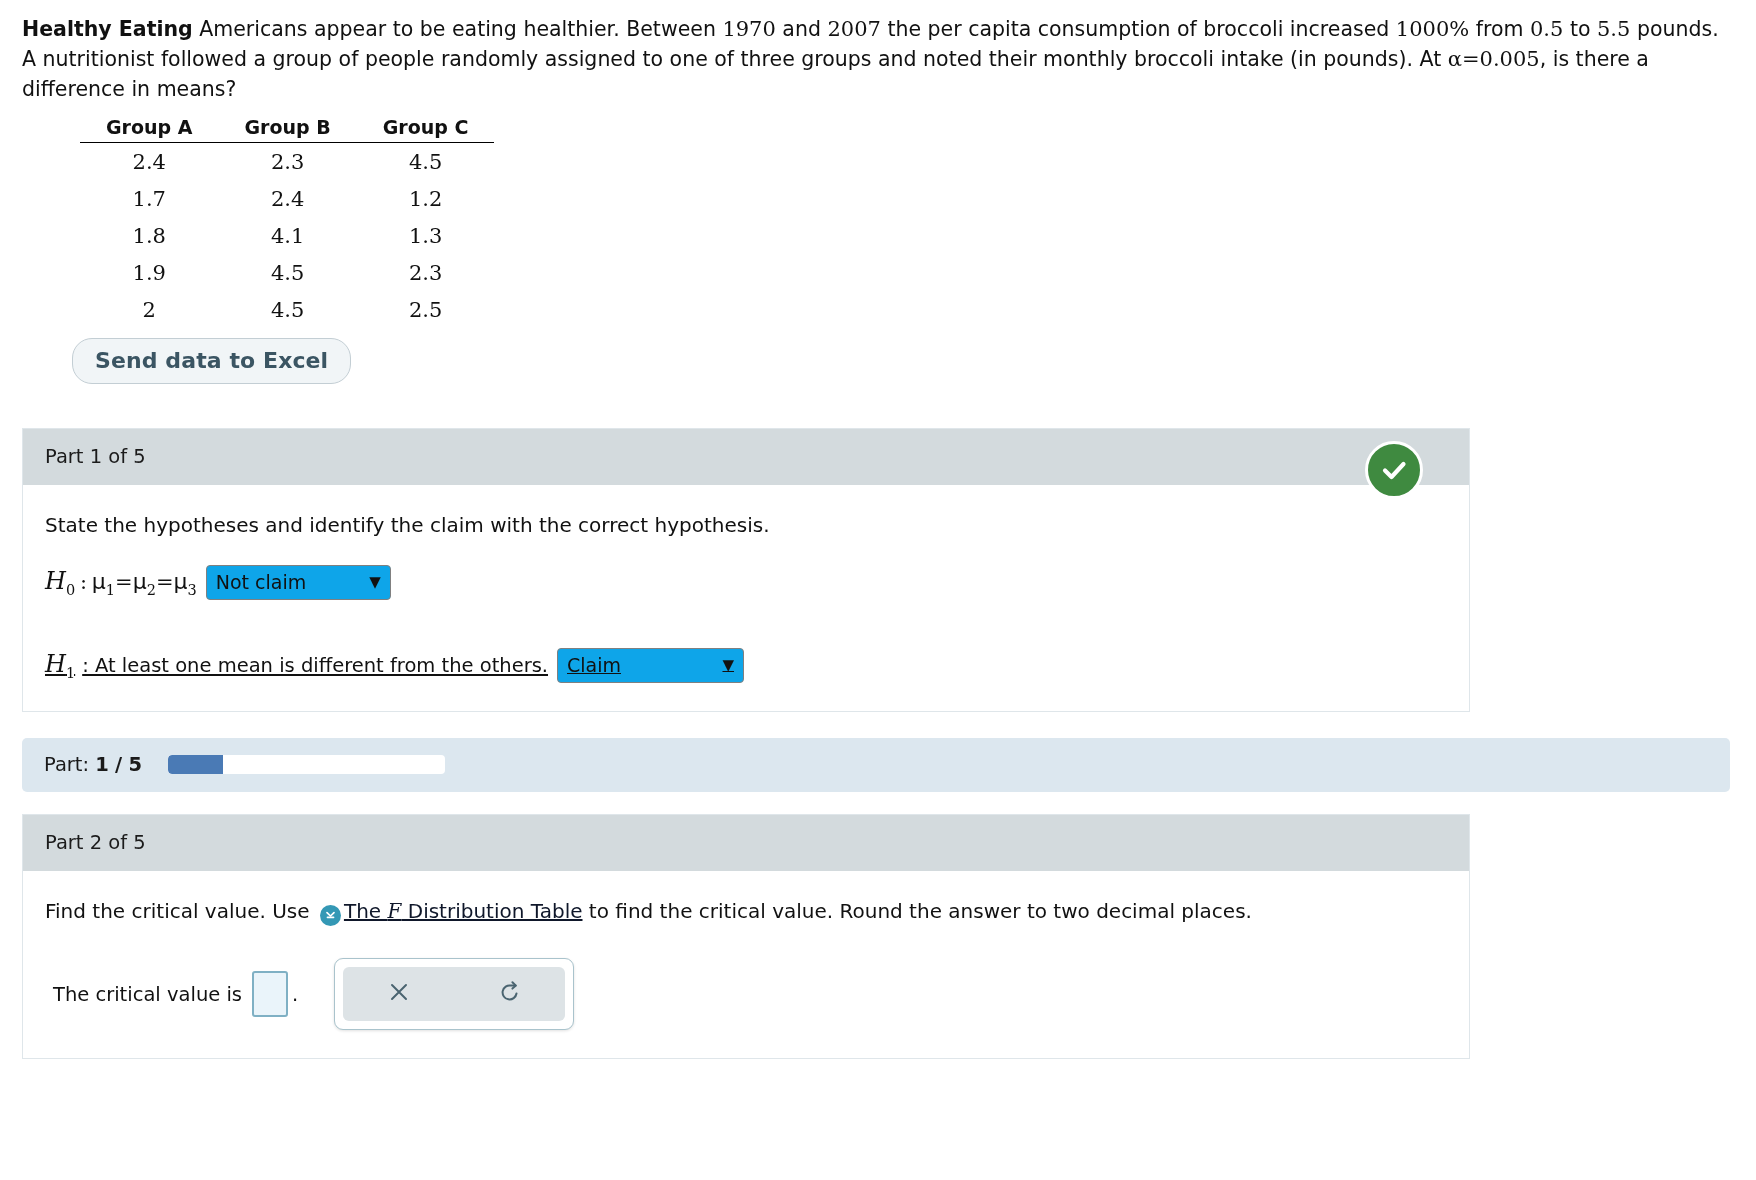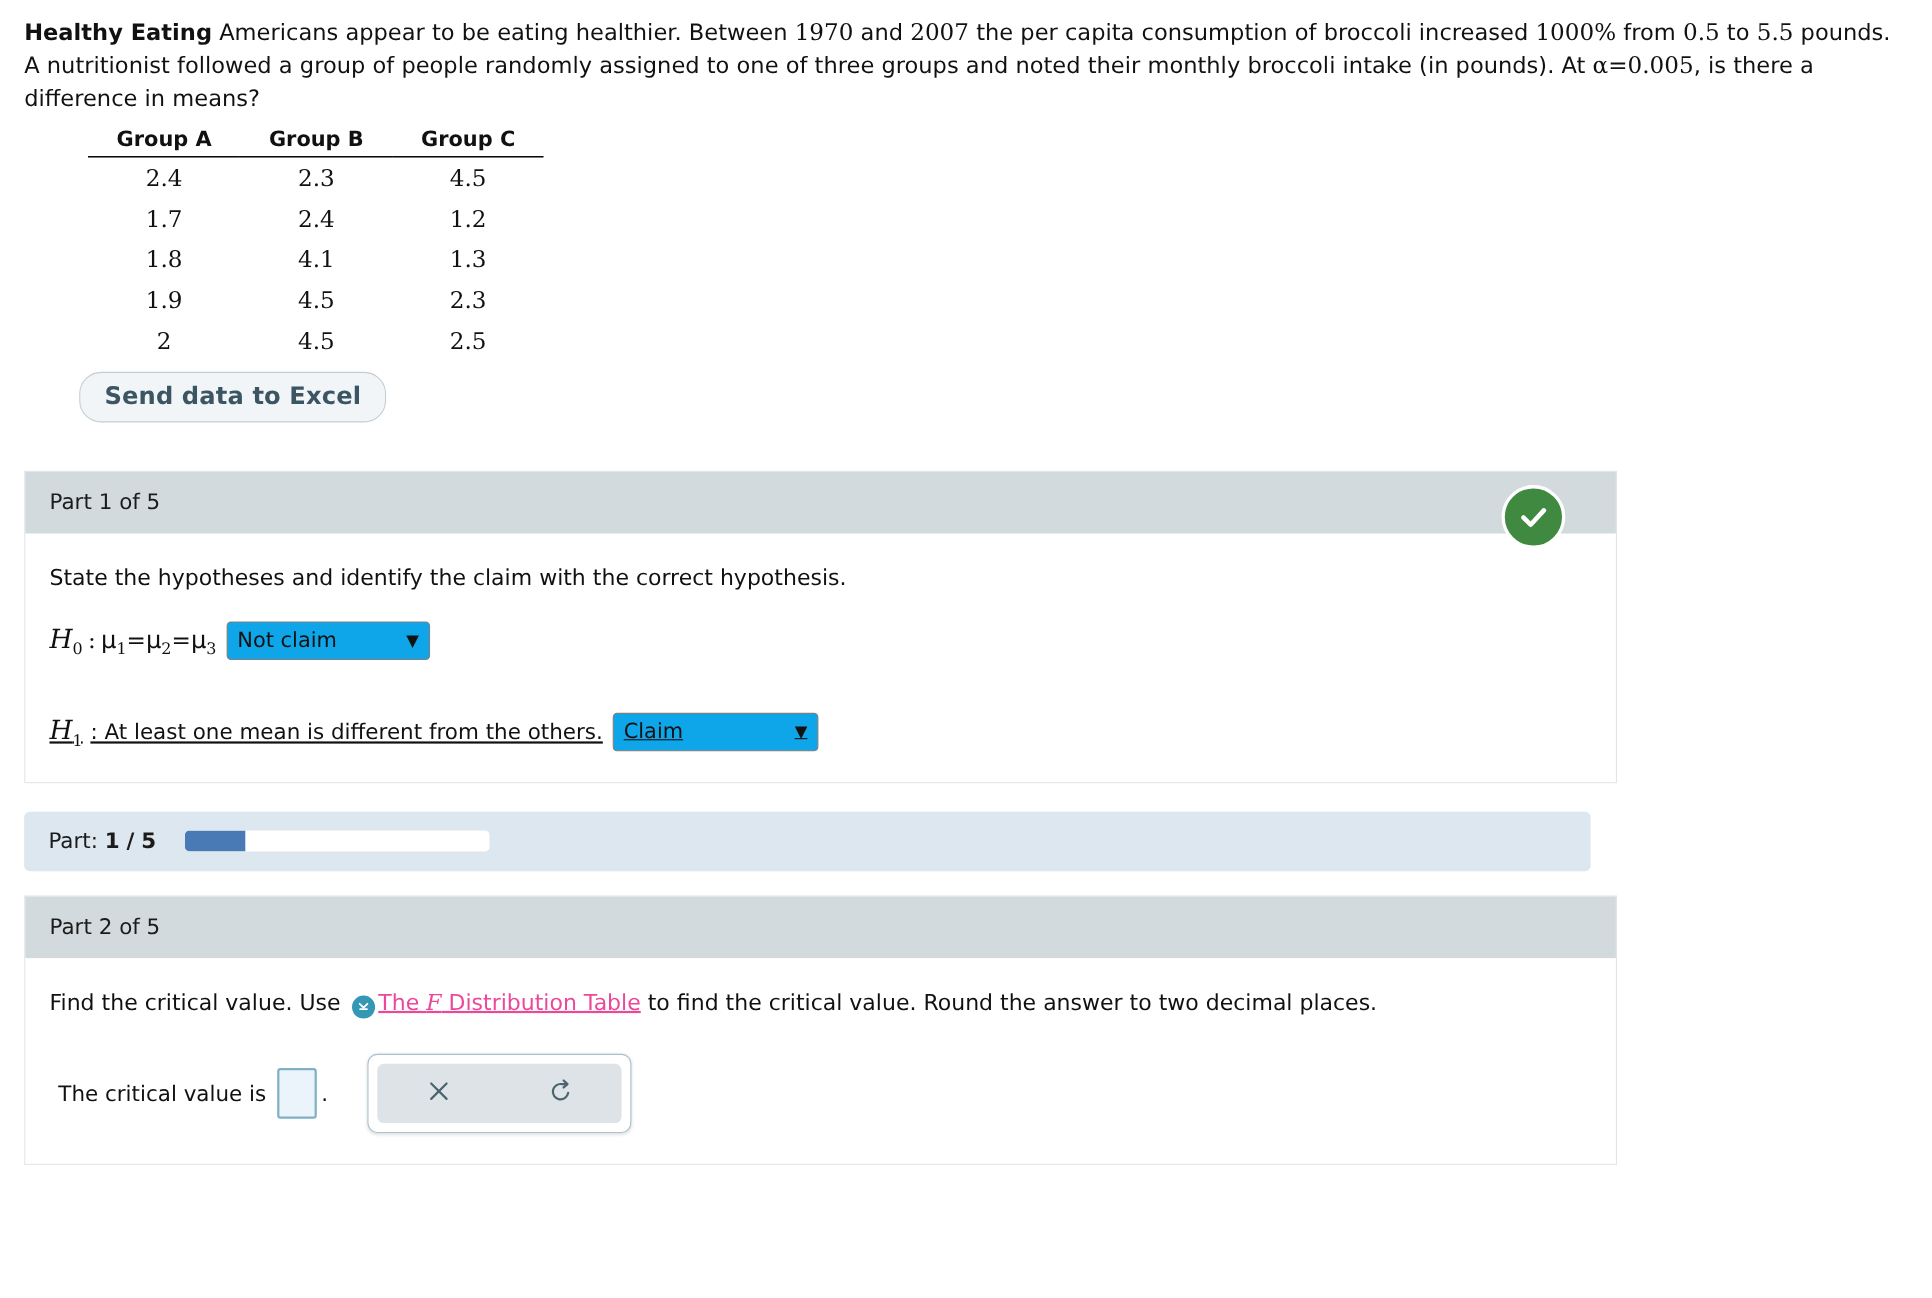--- a/index.html
+++ b/index.html
@@ -143,21 +143,21 @@
     cursor: pointer;
     box-sizing: border-box;
   }
   .select.w1 { width: 185px; }
   .select.w2 { width: 187px; }
   .caret { font-size: 15px; line-height: 1; margin-left: 12px; }
 
   
   .progress-strip {
     margin: 26px 0 22px 22px;
-    width: 1424px;
+    width: 1708px;
     background: #dce7ef;
     border-radius: 5px;
     box-sizing: border-box;
     padding: 15px 0 16px 22px;
     display: flex;
     align-items: center;
   }
   .progress-label { font-size: 19.5px; color: #1b1b1b; }
   .progress-label b { font-weight: bold; }
   .progress-track {
@@ -181,21 +181,21 @@
     align-items: center;
     justify-content: center;
     width: 21px;
     height: 21px;
     border-radius: 50%;
     background: #3498b5;
     vertical-align: -4px;
     margin: 0 3px 0 4px;
   }
   .flink {
-    color: #ec4899;
+    color: #0f172a;
     text-decoration: underline;
     cursor: pointer;
   }
   .flink i { font-family: "DejaVu Serif", "Liberation Serif", serif; }
 
   .answer-row {
     display: flex;
     align-items: center;
     margin-top: 32px;
     padding-left: 8px;

